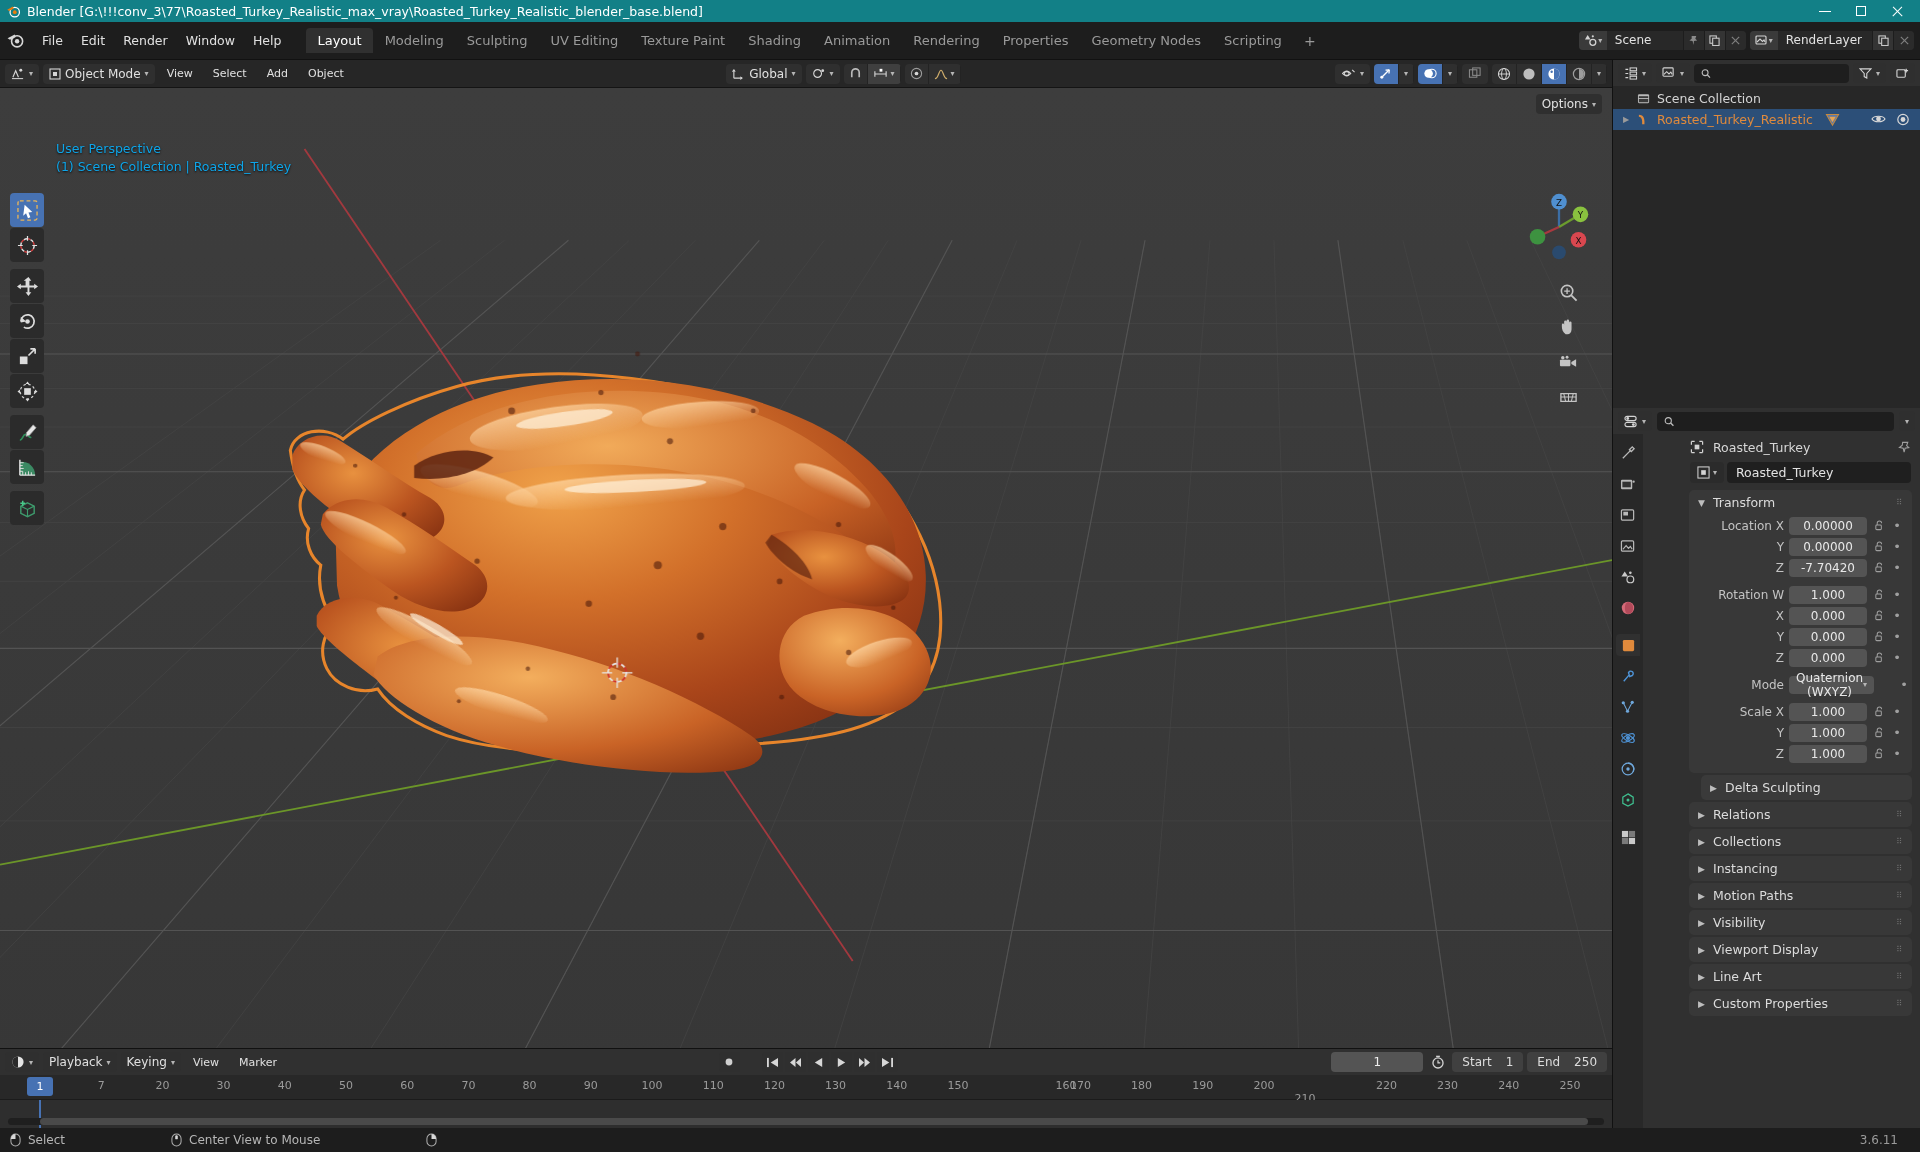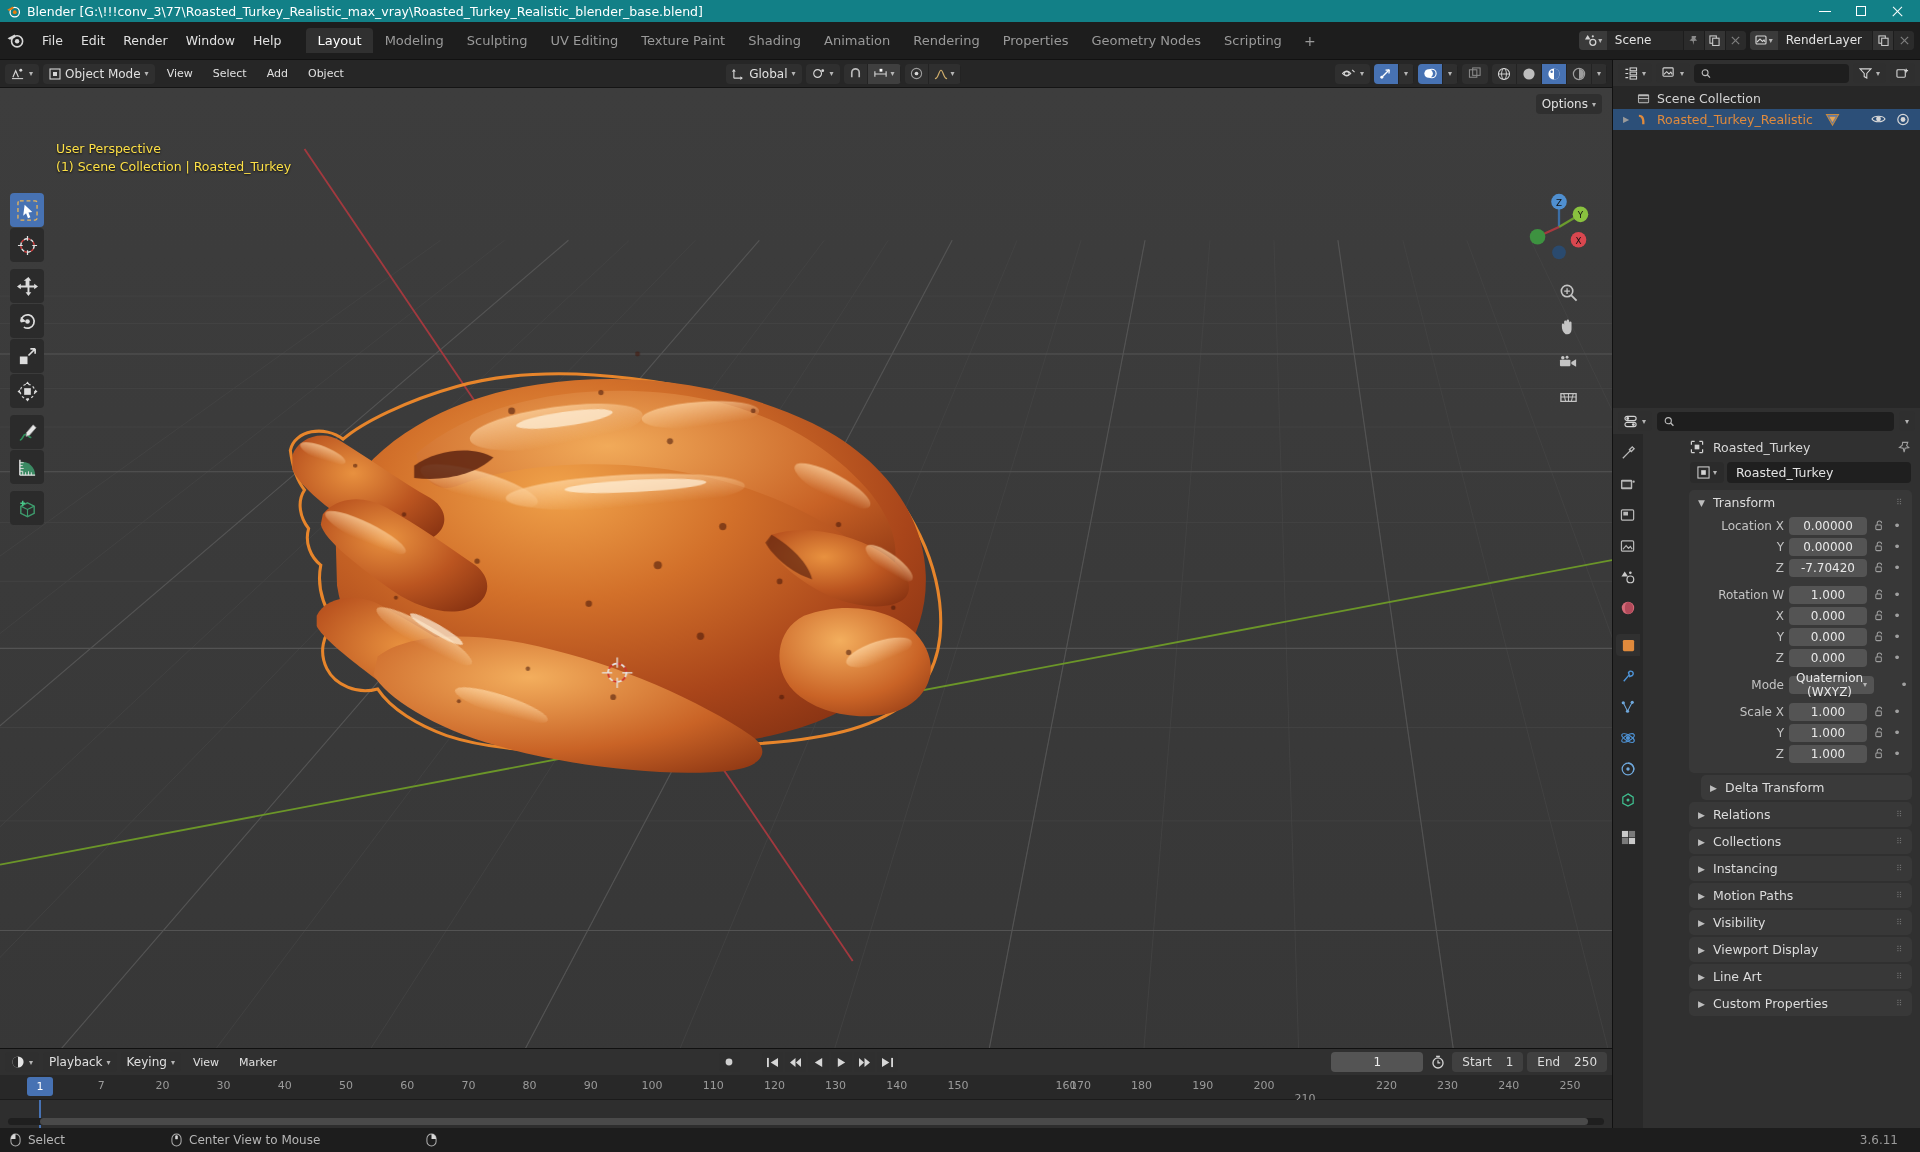--- a/index.html
+++ b/index.html
@@ -65,21 +65,21 @@
   .hgroup > * { height:20px; display:flex; align-items:center; justify-content:center; padding:0 5px; }
   .hgroup .seg { border-right:1px solid #232323; }
   .hgroup .seg.on { background:#4772b3; }
   .hgroup .seg.lit { background:#3f3f3f; }
   .caret { font-size:8px; color:#b5b5b5; }
   .spacer { flex:1; }
 
   
   .viewport { position:relative; flex:1; min-height:0; overflow:hidden; background:#393939; }
   .vp-canvas { position:absolute; inset:0; }
-  .vp-text { position:absolute; left:56px; top:52px; font-size:12.5px; color:#fde047;
+  .vp-text { position:absolute; left:56px; top:52px; font-size:12.5px; color:#0ea5e9;
              text-shadow:0 1px 2px rgba(0,0,0,.85); line-height:18px; pointer-events:none; }
   .vp-options { position:absolute; right:10px; top:6px; }
   .toolbar-left {
     position:absolute; left:10px; top:105px; width:34px;
     display:flex; flex-direction:column; gap:1px;
   }
   .tool { width:34px; height:34px; background:#2b2b2b; border-radius:4px;
           display:flex; align-items:center; justify-content:center; cursor:default; }
   .tool.active { background:#4772b3; }
   .tool.gap { margin-top:6px; }
@@ -1179,21 +1179,21 @@
                       </svg>
                   </div>
                   <div class="dot">•</div>
                 </div>
               </div>
             </div>
 
             <div class="sub-panel">
               <div class="panel-head">
                 <span class="arrow">▶</span>
-                <span>Delta Transform</span>
+                <span>Delta Sculpting</span>
               </div>
             </div>
 
             <div class="panel">
               <div class="panel-head">
                 <span class="arrow">▶</span>
                 <span>Relations</span>
                 <span class="grip">⠿</span>
               </div>
             </div>

